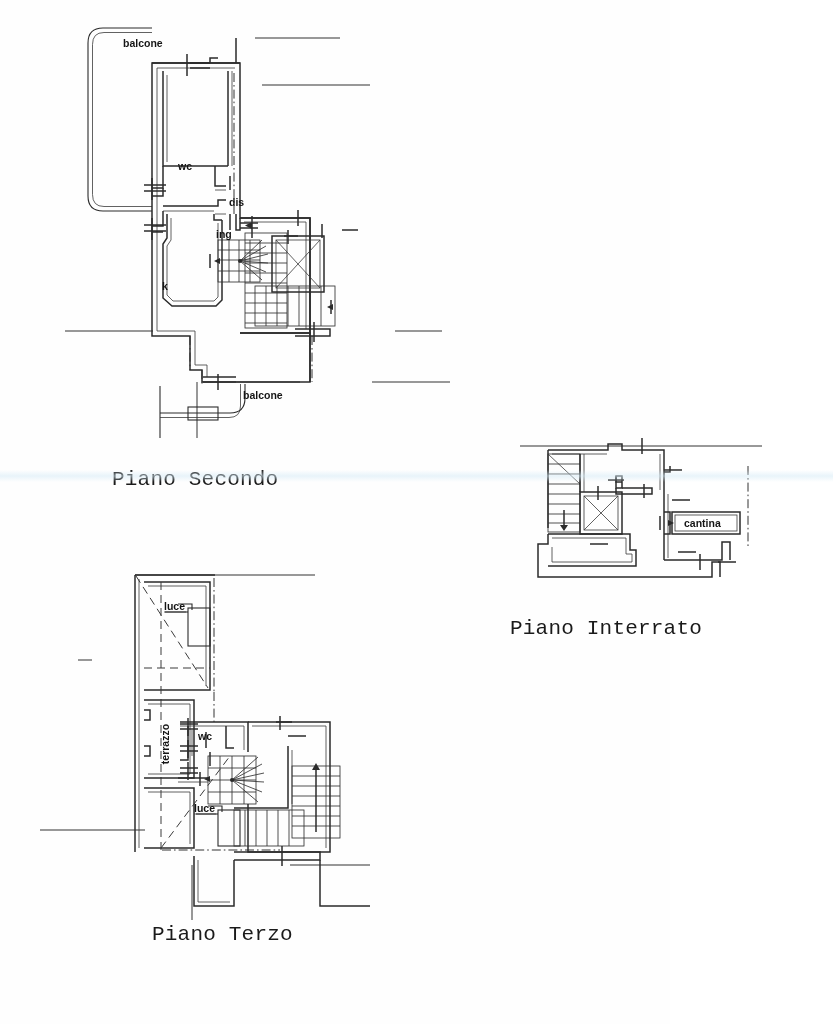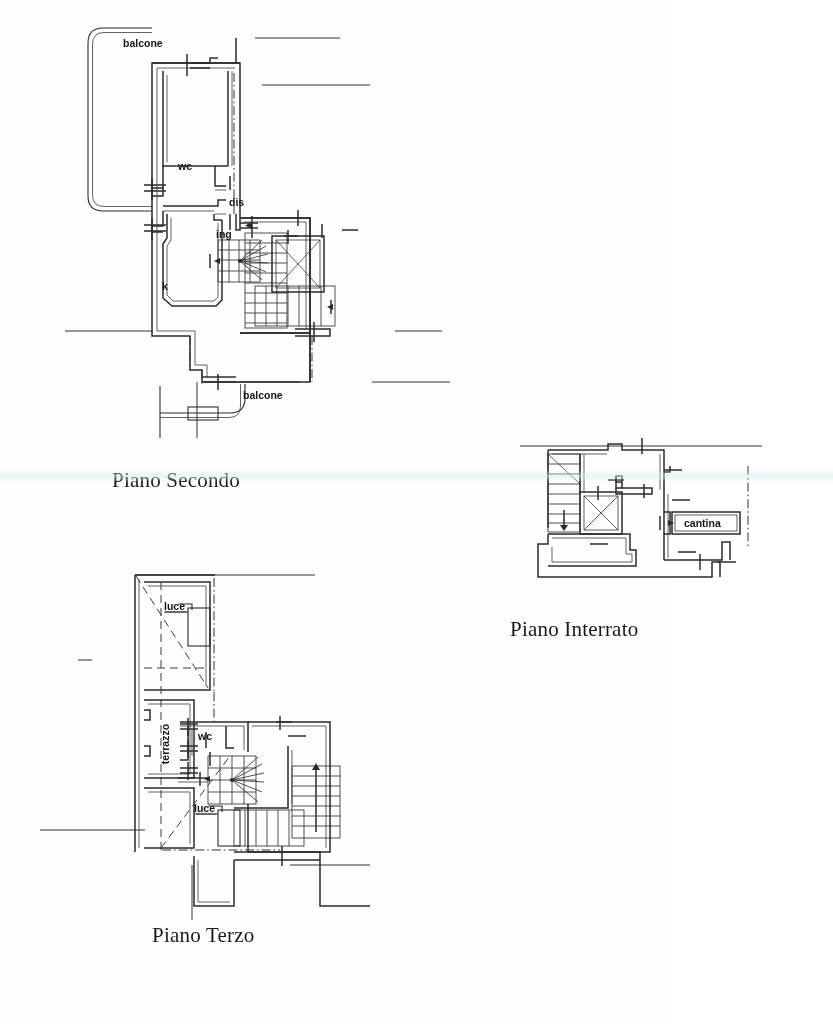--- a/index.html
+++ b/index.html
@@ -22,21 +22,21 @@
     width: 670px;
     height: 1024px;
     background: #fefefe;
   }
   svg.plan {
     position: absolute;
     display: block;
   }
   .plan-title {
     position: absolute;
-    font-family: Liberation Serif, serif;
+    font-family: Liberation Mono, monospace;
     font-size: 21px;
     font-weight: 400;
     color: #1a1a1a;
     letter-spacing: 0.2px;
     white-space: nowrap;
   }
   
   .w   { fill: none; stroke: #2b2b2b; stroke-width: 1.5; }   
   .wt  { fill: none; stroke: #2b2b2b; stroke-width: 1.1; }   
   .wv  { fill: none; stroke: #3a3a3a; stroke-width: 0.8; }   

